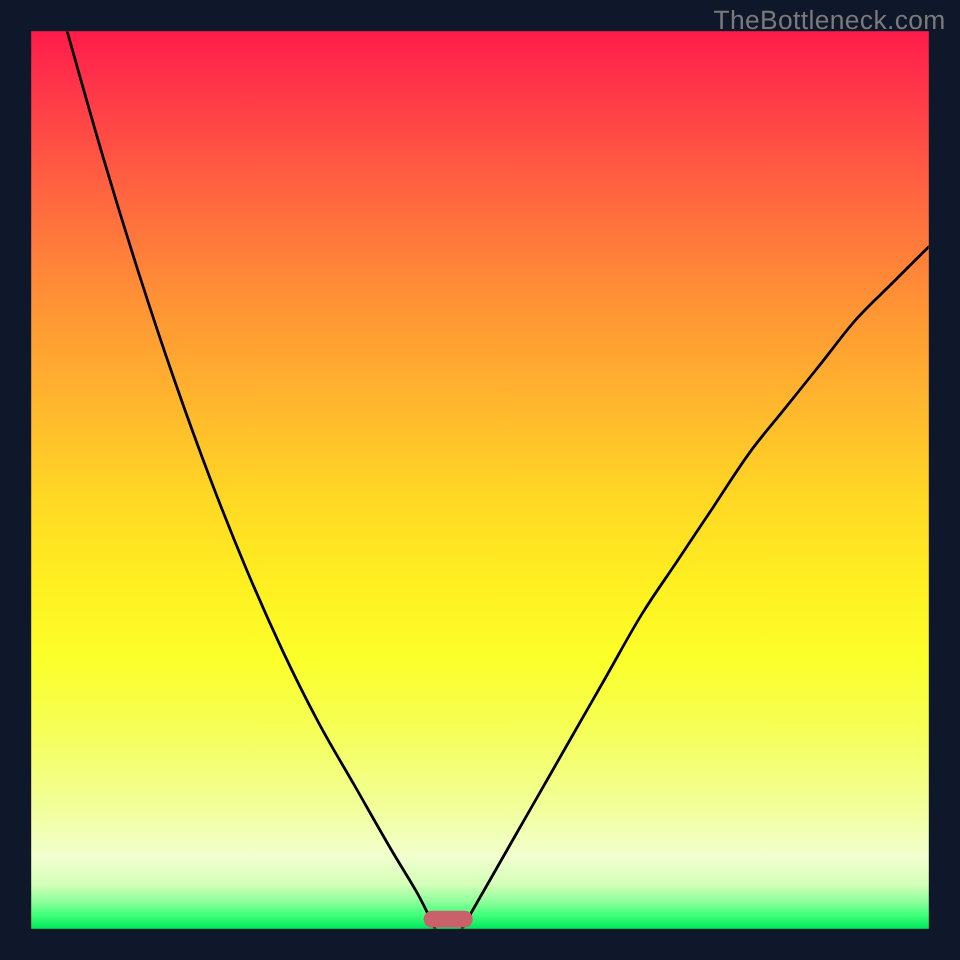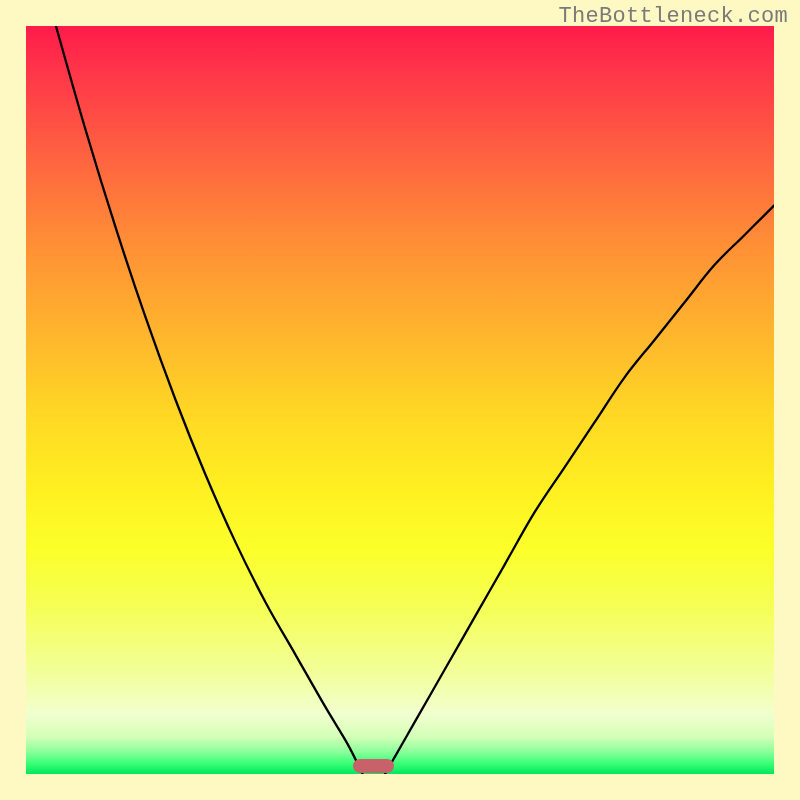--- a/index.html
+++ b/index.html
@@ -9,22 +9,21 @@
     background: #000;
     position: relative;
     font-family: Arial, sans-serif;
   }
   .outer {
     position: absolute;
     top: 0;
     left: 0;
     width: 800px;
     height: 800px;
-    background: #fef9c3;
-    font-family: Liberation Mono, monospace;
+    background: #0f172a;
   }
   .plot-area {
     position: absolute;
     top: 26px;
     left: 26px;
     width: 748px;
     height: 748px;
     background: linear-gradient(to bottom,
       #ff1b4a 0%,
       #ff3549 6%,

